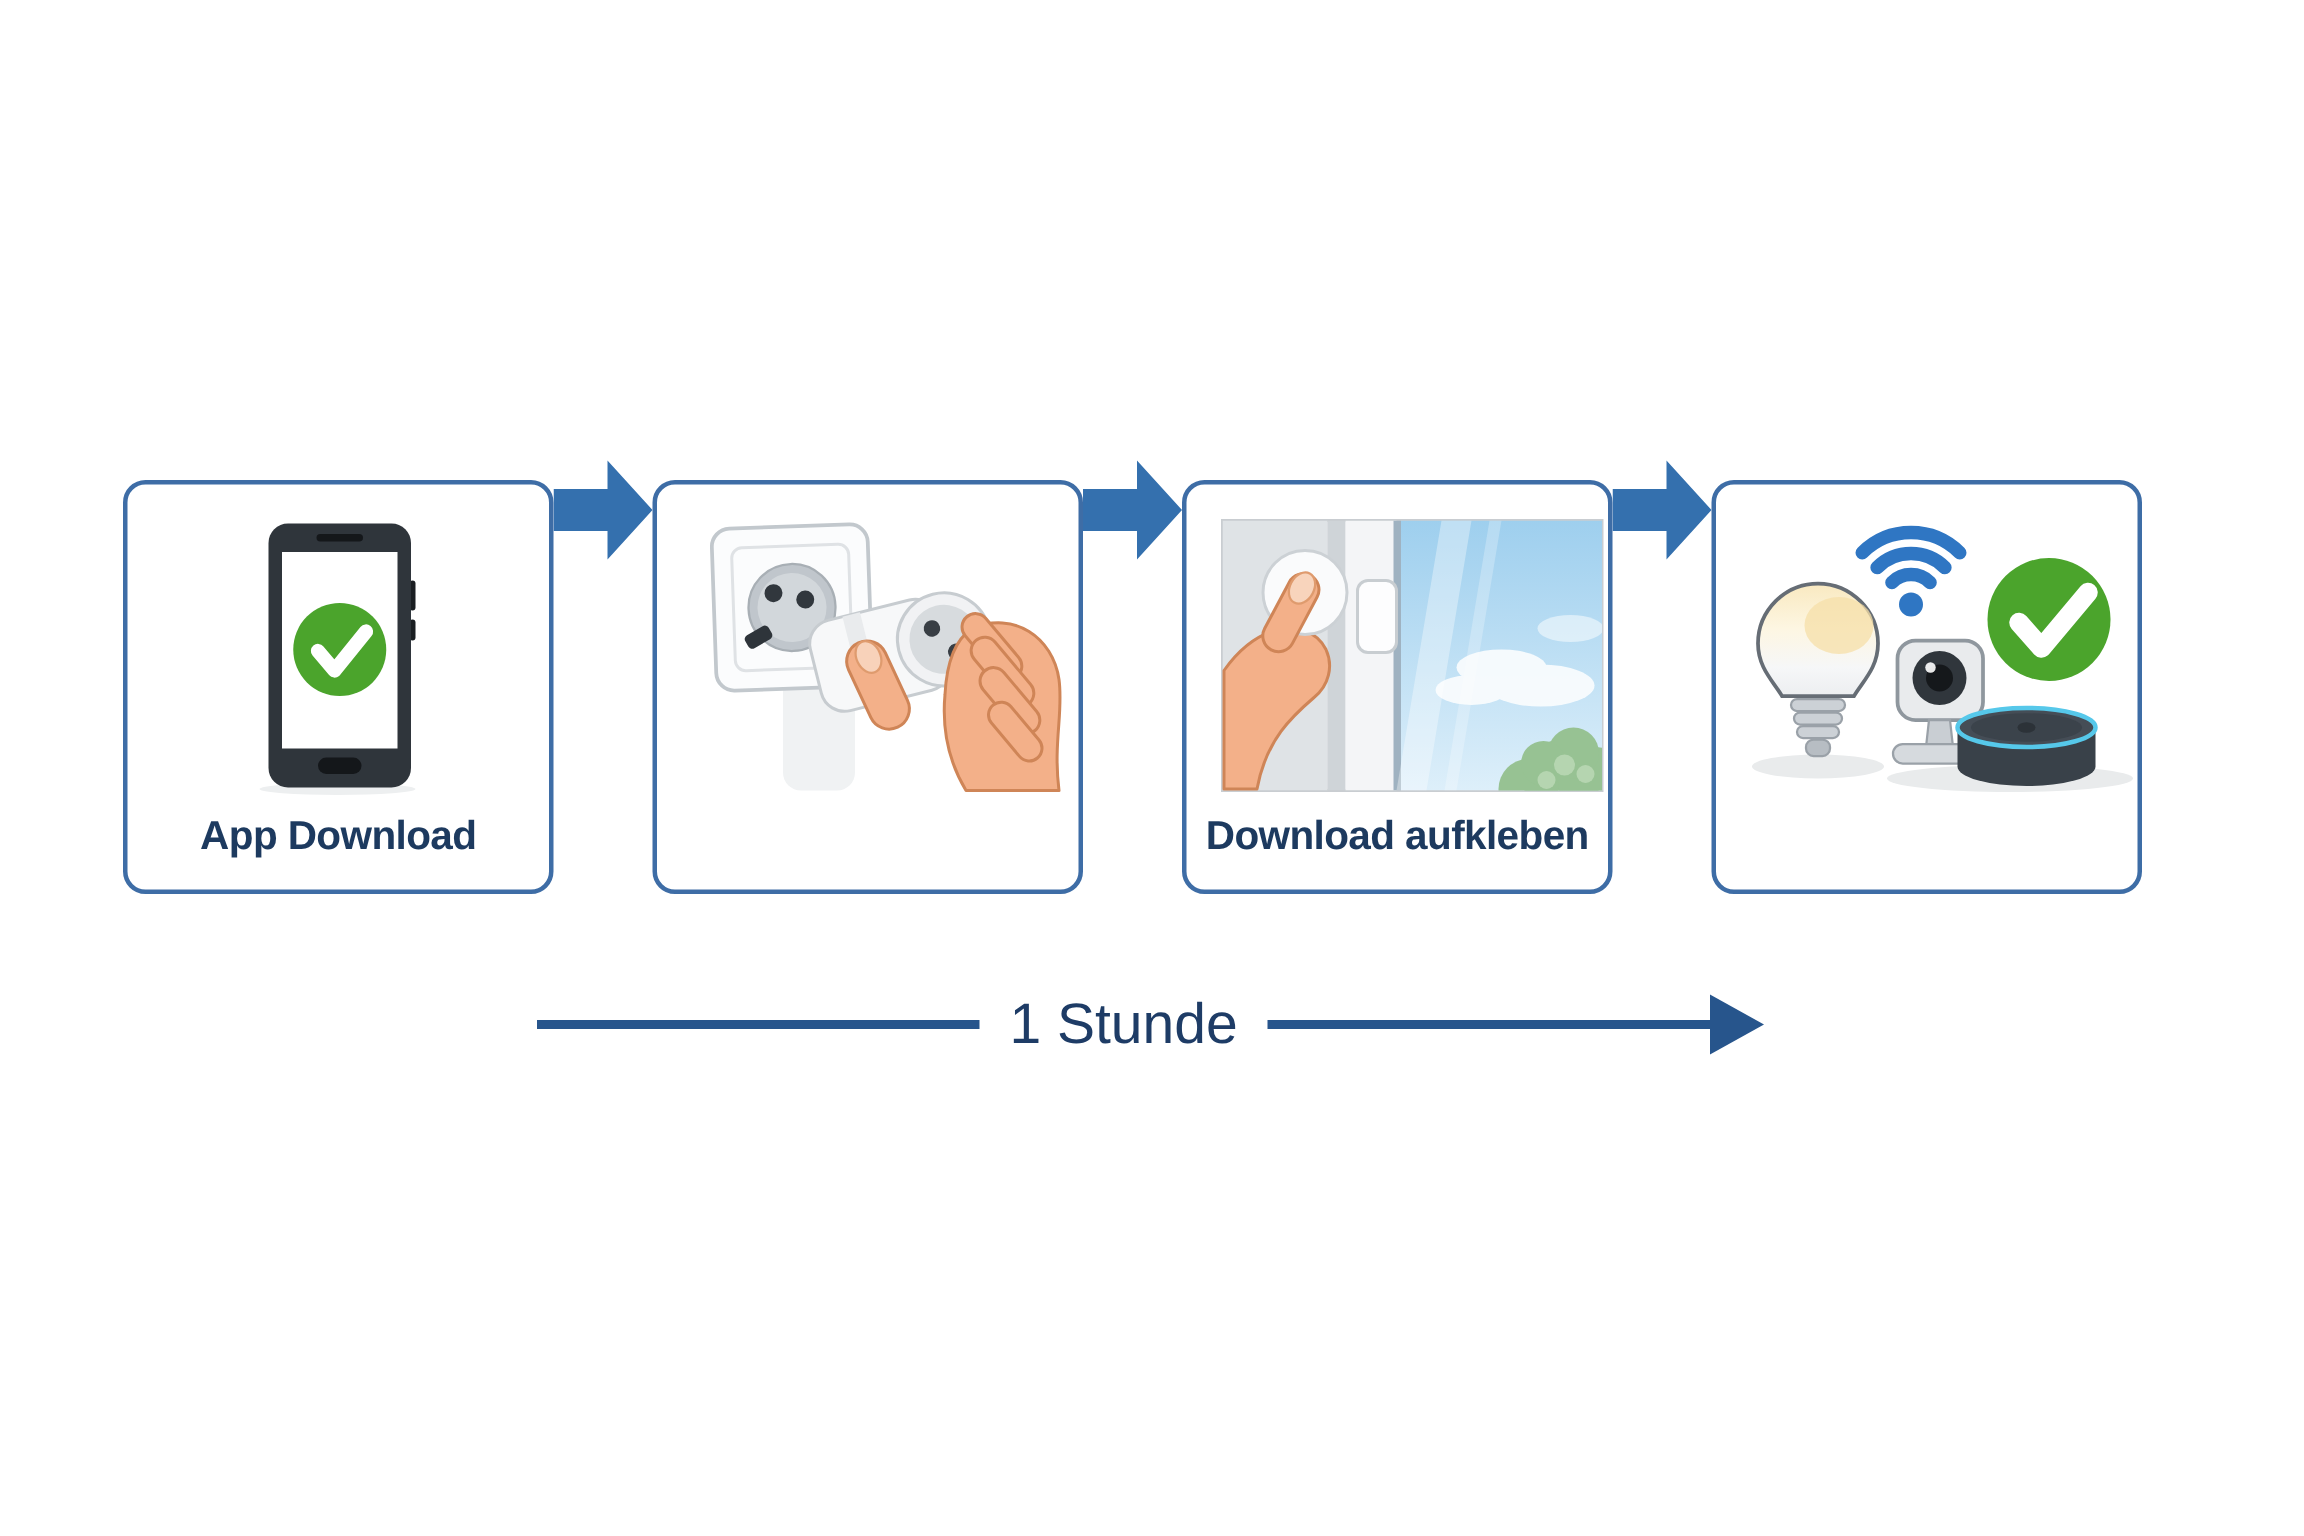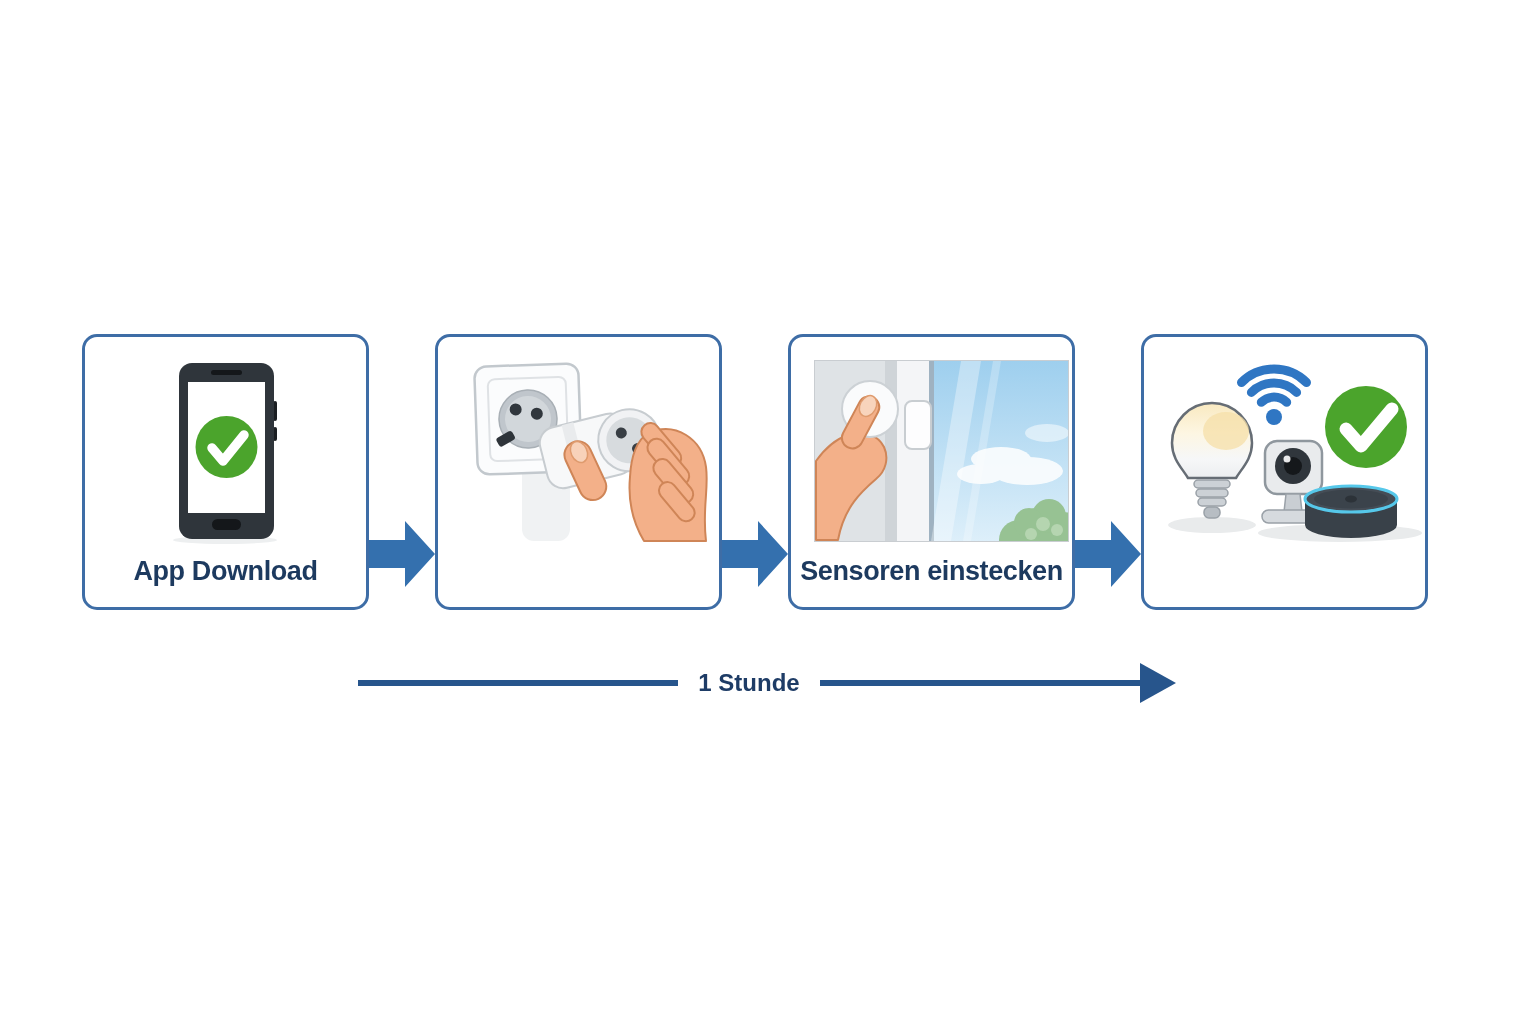--- a/index.html
+++ b/index.html
@@ -7,26 +7,26 @@
     position: relative;
     width: 1536px;
     height: 1024px;
     background: var(--background, #ffffff);
     font-family: "Liberation Sans", sans-serif;
     overflow: hidden;
   }
   .steps-row {
     position: absolute;
     left: 82px;
-    top: 334px;
+    top: 320px;
     width: 1259px;
     height: 276px;
     display: flex;
     justify-content: space-between;
-    align-items: flex-end;
+    align-items: flex-start;
   }
   .card {
     position: relative;
     width: 287px;
     height: 276px;
     box-sizing: border-box;
     background: #ffffff;
     border: 3px solid var(--card-border, #3e6da6);
     border-radius: 15px;
     flex: 0 0 auto;
@@ -66,22 +66,22 @@
     align-items: center;
   }
   .tl-line {
     flex: 1 1 auto;
     height: 6px;
     background: var(--timeline, #27558c);
   }
   .tl-label {
     flex: 0 0 auto;
     padding: 0 20px;
-    font-size: 24px;
-    font-weight: 700;
+    font-size: 38px;
+    font-weight: 400;
     color: var(--timeline-text, #1e3c66);
     white-space: nowrap;
   }
   .tl-head {
     flex: 0 0 auto;
     width: 0; height: 0;
     border-top: 20px solid transparent;
     border-bottom: 20px solid transparent;
     border-left: 36px solid var(--timeline, #27558c);
   }
@@ -206,21 +206,21 @@
           <g fill="#f3b089" stroke="#cf8557" stroke-width="2" stroke-linejoin="round">
             <path d="M25 203 L25 124 C 35 110 45 102 57 98 C 73 93 87 98 93 110 C 98 121 95 134 85 142 C 71 154 53 170 47 203 Z"></path>
           </g>
           <circle cx="79" cy="72" r="28" fill="#fafbfc" stroke="#ccd1d5" stroke-width="2"></circle>
           <g fill="#f3b089" stroke="#cf8557" stroke-width="2">
             <rect x="56" y="100" width="56" height="21" rx="10.5" transform="rotate(-62 56 110)"></rect>
             <ellipse cx="77" cy="69" rx="8" ry="11" fill="#f8d4bc" stroke="#df9b6e" stroke-width="1.5" transform="rotate(28 77 69)"></ellipse>
           </g>
         </svg>
       </div>
-      <div class="card-label">Sensoren einstecken</div>
+      <div class="card-label">Download aufkleben</div>
     </div>
 
     <div class="step-arrow">
       <svg viewBox="0 0 66 76" xmlns="http://www.w3.org/2000/svg">
         <polygon points="0,24 36,24 36,5 66,38 36,71 36,52 0,52" fill="var(--step-arrow)"></polygon>
       </svg>
     </div>
 
     <div class="card">
       <div class="card-image">

